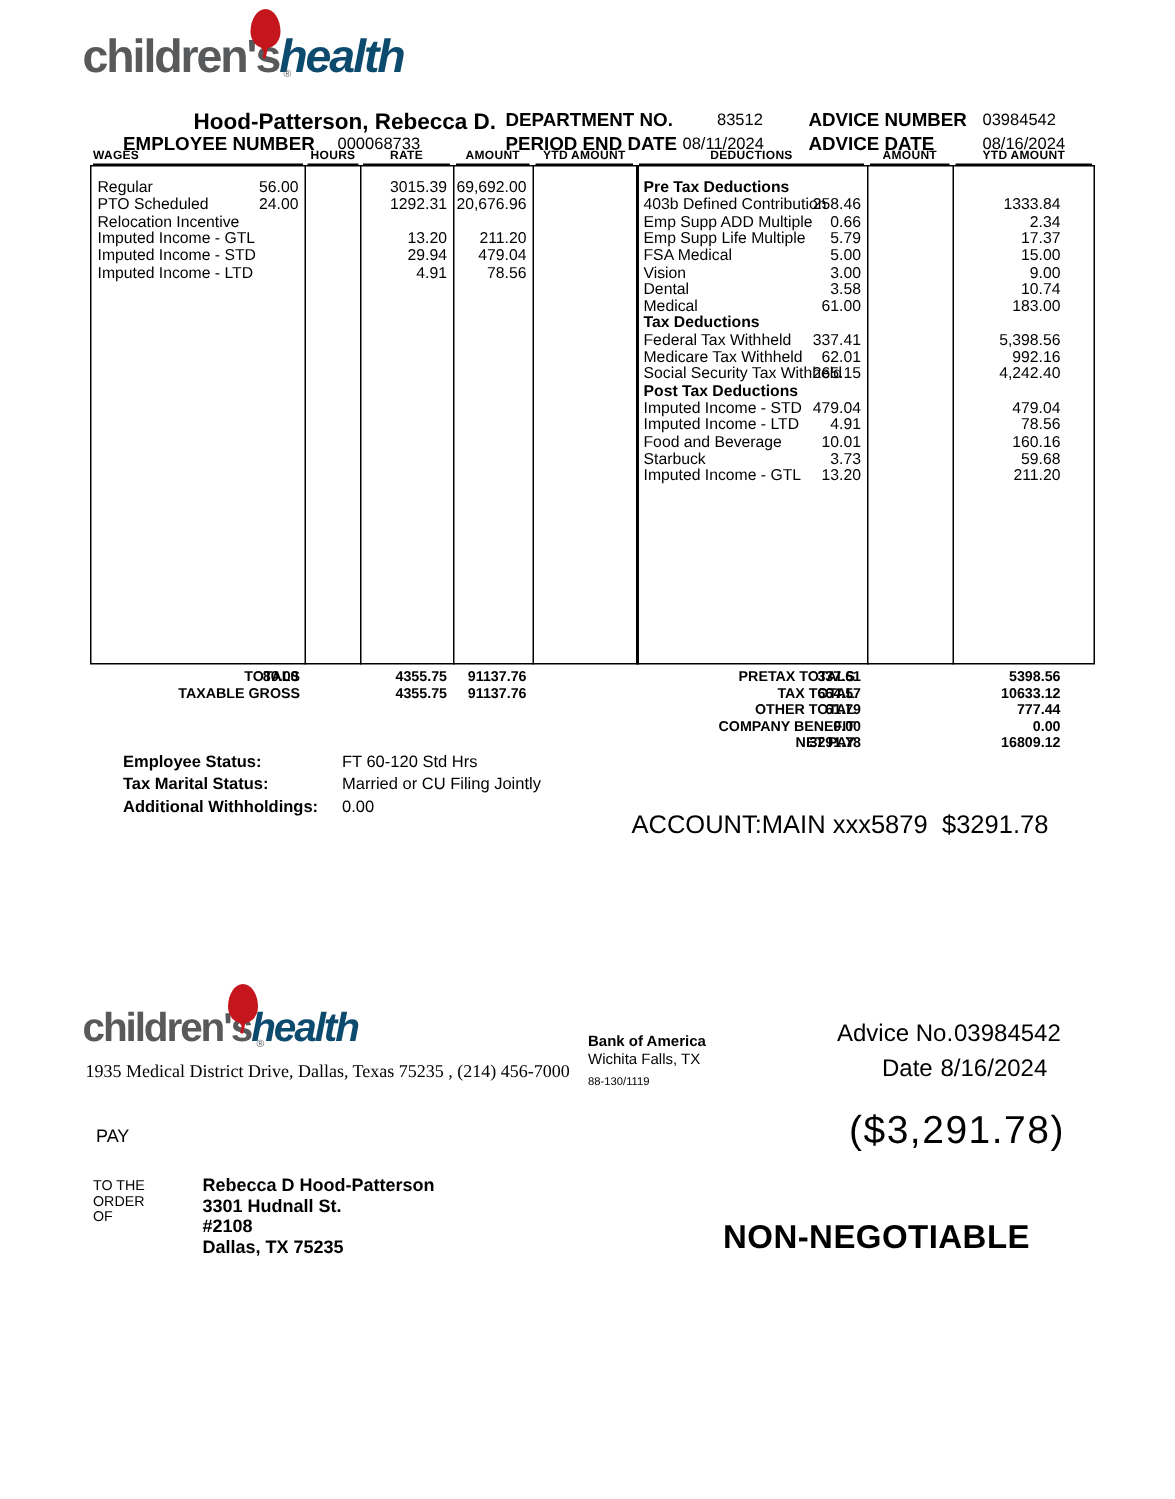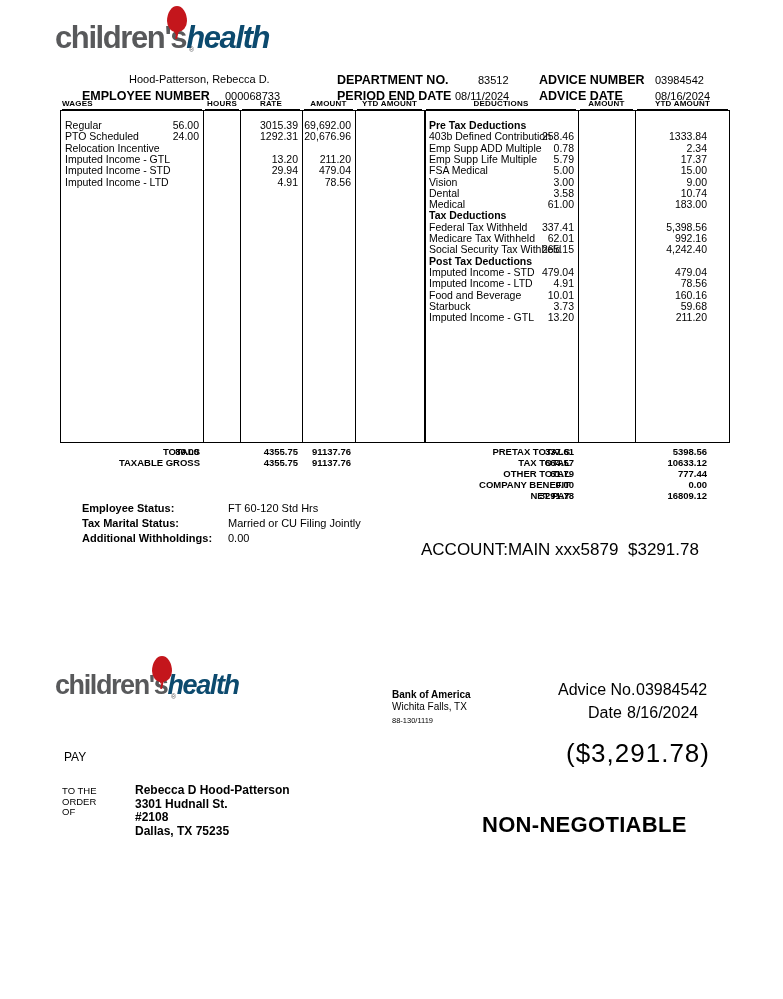--- a/index.html
+++ b/index.html
@@ -56,22 +56,22 @@
   }
   .reg-mark {
     position: absolute;
     font-size: 7px;
     color: #58595b;
   }
 
   
   .hdr-name {
     position: absolute;
-    font-size: 11px;
-    font-weight: normal;
+    font-size: 15px;
+    font-weight: bold;
     white-space: nowrap;
     padding-left: 47px;
   }
   .hdr-lbl {
     position: absolute;
     font-size: 12.5px;
     font-weight: bold;
     white-space: nowrap;
   }
   .hdr-val {
@@ -295,21 +295,21 @@
       <div class="cell r" style="left:248px; top:176.5px; width:50px;">4.91</div>
       <div class="cell r" style="left:286px; top:176.5px; width:65px;">78.56</div>
     </div>
 
   <div id="deductions-container">
       <div class="cell b" style="left:429px; top:120px;">Pre Tax Deductions</div>
       <div class="cell" style="left:429px; top:131.3px;">403b Defined Contribution</div>
       <div class="cell r" style="left:520px; top:131.3px; width:54px;">258.46</div>
       <div class="cell r" style="left:620px; top:131.3px; width:87px;">1333.84</div>
       <div class="cell" style="left:429px; top:142.6px;">Emp Supp ADD Multiple</div>
-      <div class="cell r" style="left:520px; top:142.6px; width:54px;">0.78</div>
+      <div class="cell r" style="left:520px; top:142.6px; width:54px;">0.66</div>
       <div class="cell r" style="left:620px; top:142.6px; width:87px;">2.34</div>
       <div class="cell" style="left:429px; top:153.9px;">Emp Supp Life Multiple</div>
       <div class="cell r" style="left:520px; top:153.9px; width:54px;">5.79</div>
       <div class="cell r" style="left:620px; top:153.9px; width:87px;">17.37</div>
       <div class="cell" style="left:429px; top:165.2px;">FSA Medical</div>
       <div class="cell r" style="left:520px; top:165.2px; width:54px;">5.00</div>
       <div class="cell r" style="left:620px; top:165.2px; width:87px;">15.00</div>
       <div class="cell" style="left:429px; top:176.5px;">Vision</div>
       <div class="cell r" style="left:520px; top:176.5px; width:54px;">3.00</div>
       <div class="cell r" style="left:620px; top:176.5px; width:87px;">9.00</div>
@@ -386,20 +386,21 @@
 
   <div class="logo-block" style="left:55px; top:672px;">
     <div class="balloon" style="left:97px; top:-16px;"></div>
     <div class="balloon-knot" style="left:103px; top:7px;"></div>
     <div class="logo-word" style="font-size:27px;">
       <span class="logo-childrens">children's</span><span class="logo-health">health</span>
     </div>
     <div class="reg-mark" style="left:116px; top:21px;">®</div>
   </div>
 
+  <div class="chk-addr" style="left:57px; top:707px;">1935  Medical District Drive, Dallas, Texas    75235 , (214) 456-7000</div>
 
   <div class="bank-name" style="left:392px; top:689px;">Bank of America</div>
   <div class="bank-city" style="left:392px; top:701px;">Wichita Falls, TX</div>
   <div class="bank-rt" style="left:392px; top:716px;">88-130/1119</div>
 
   <div class="adv-line" style="left:558px; top:681px;">Advice No.</div>
   <div class="adv-line" style="left:636px; top:681px;">03984542</div>
   <div class="adv-line" style="left:588px; top:704px;">Date</div>
   <div class="adv-line" style="left:627px; top:704px;">8/16/2024</div>
 

